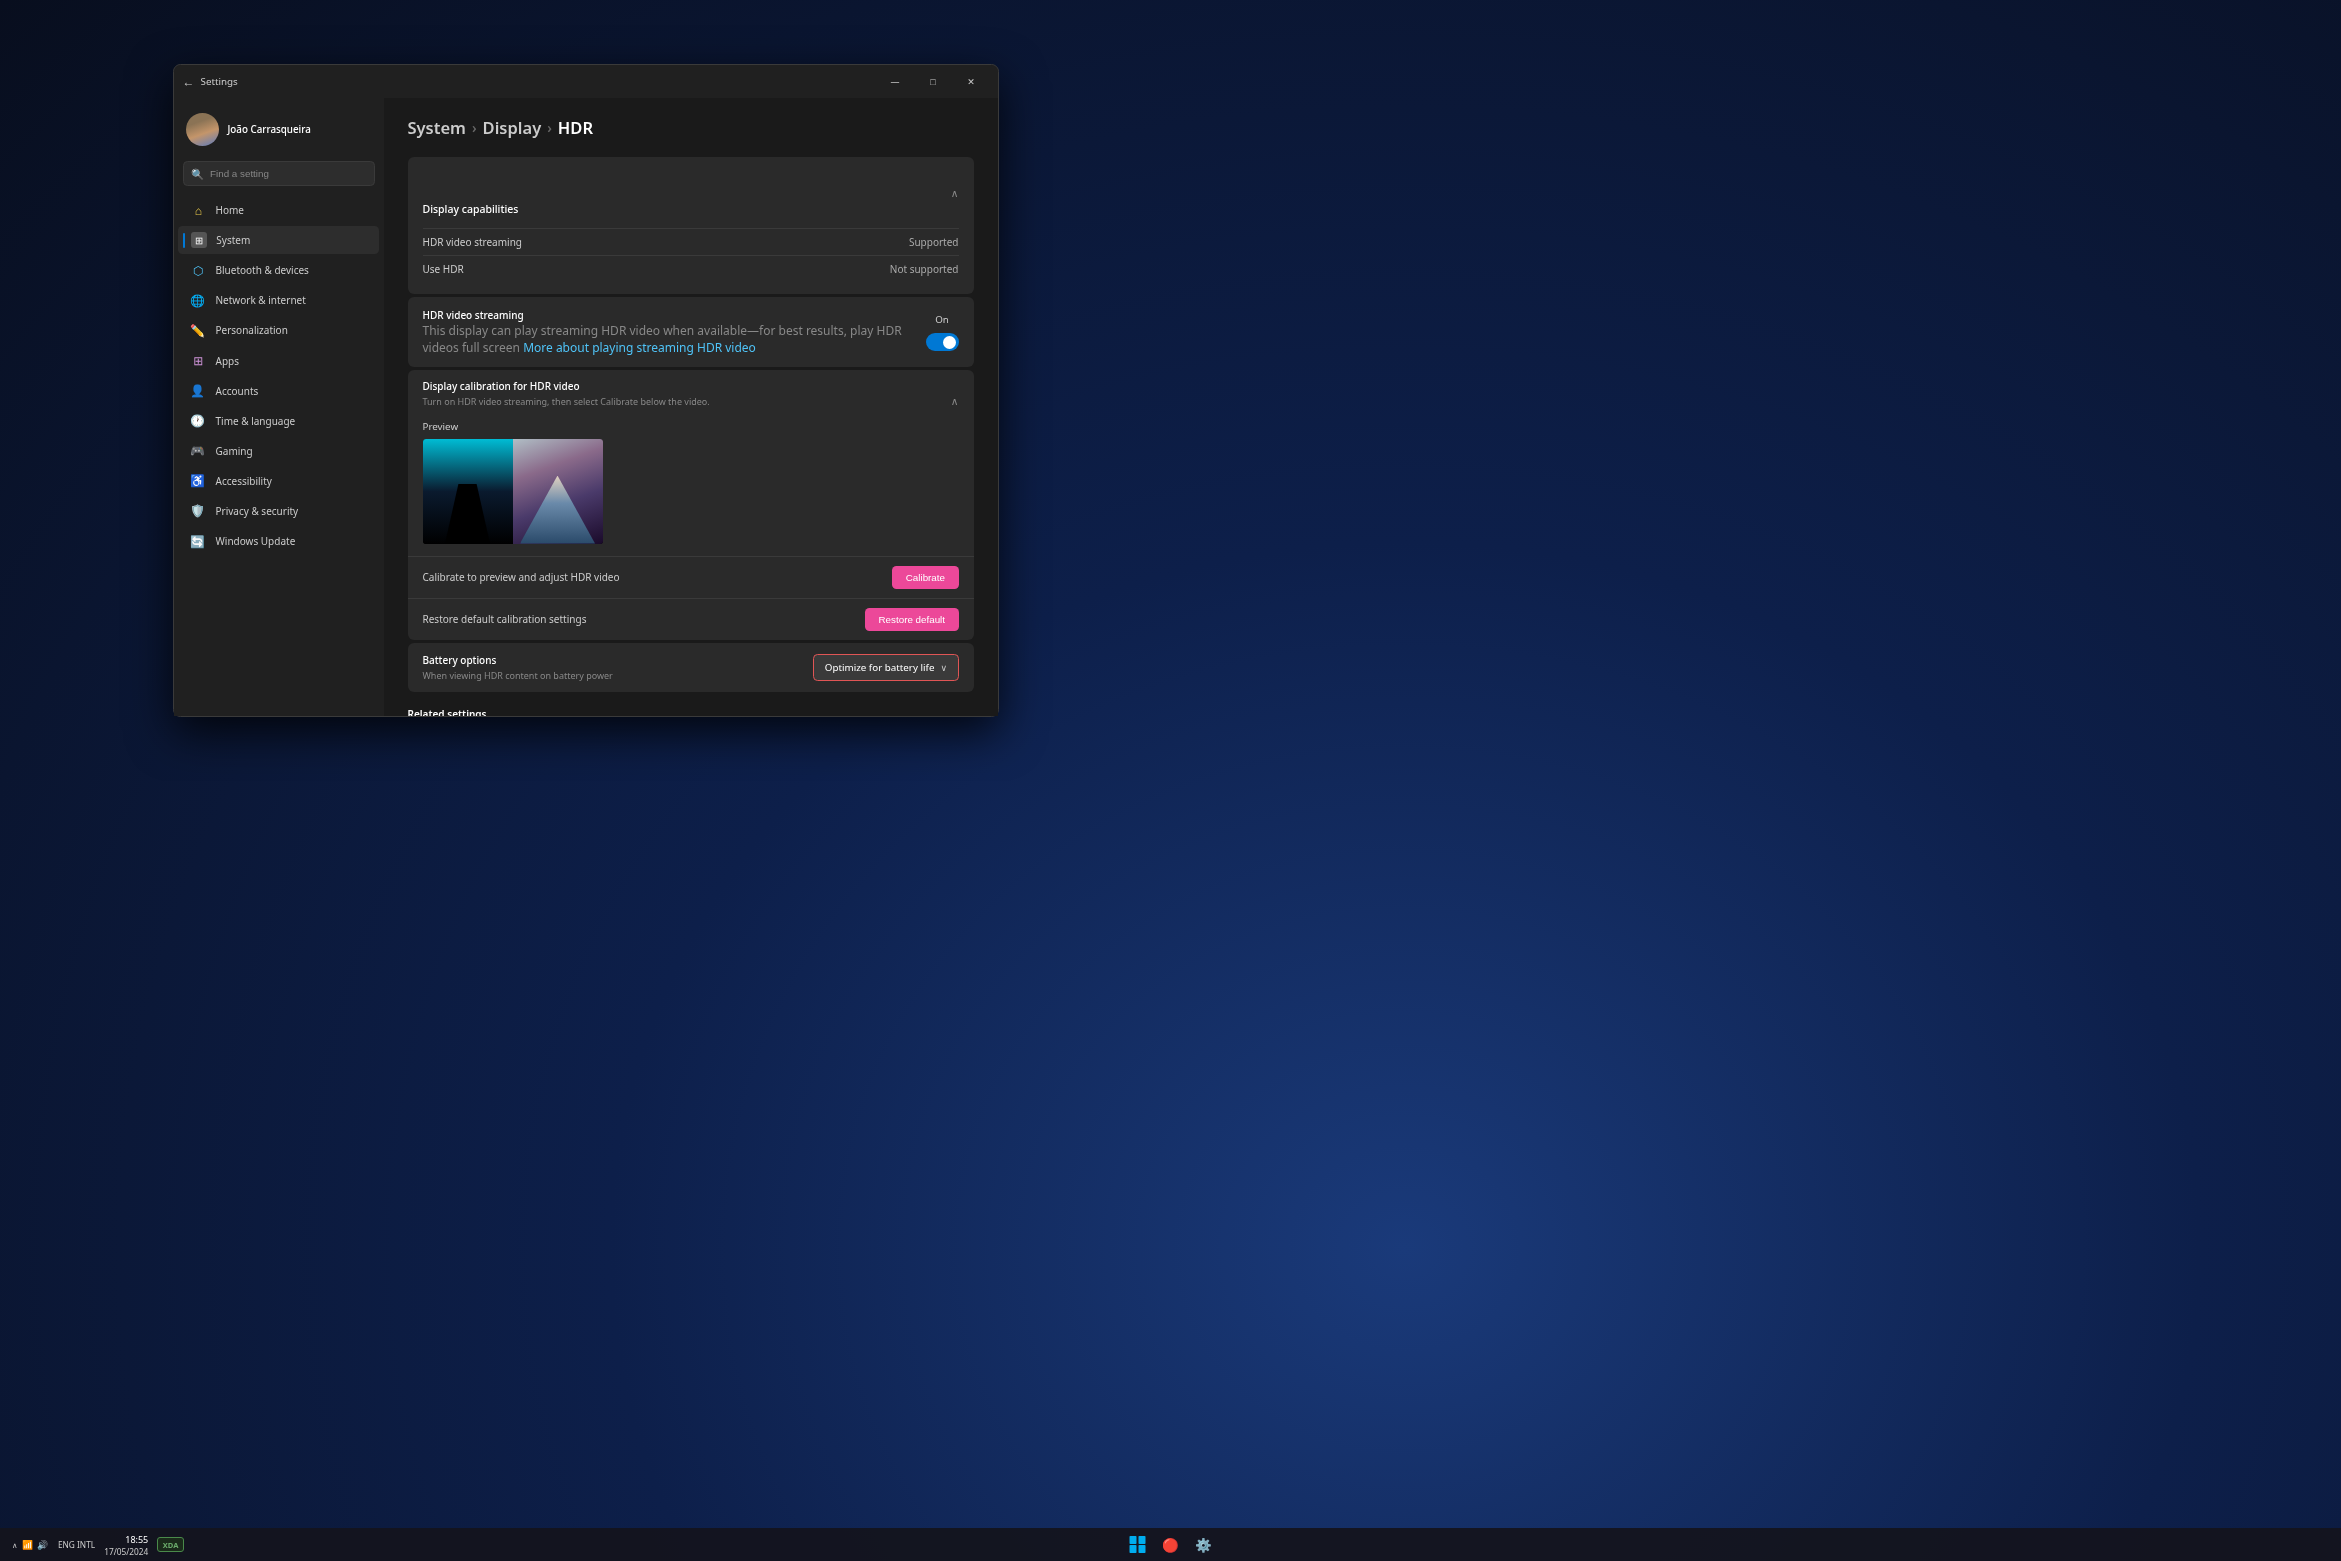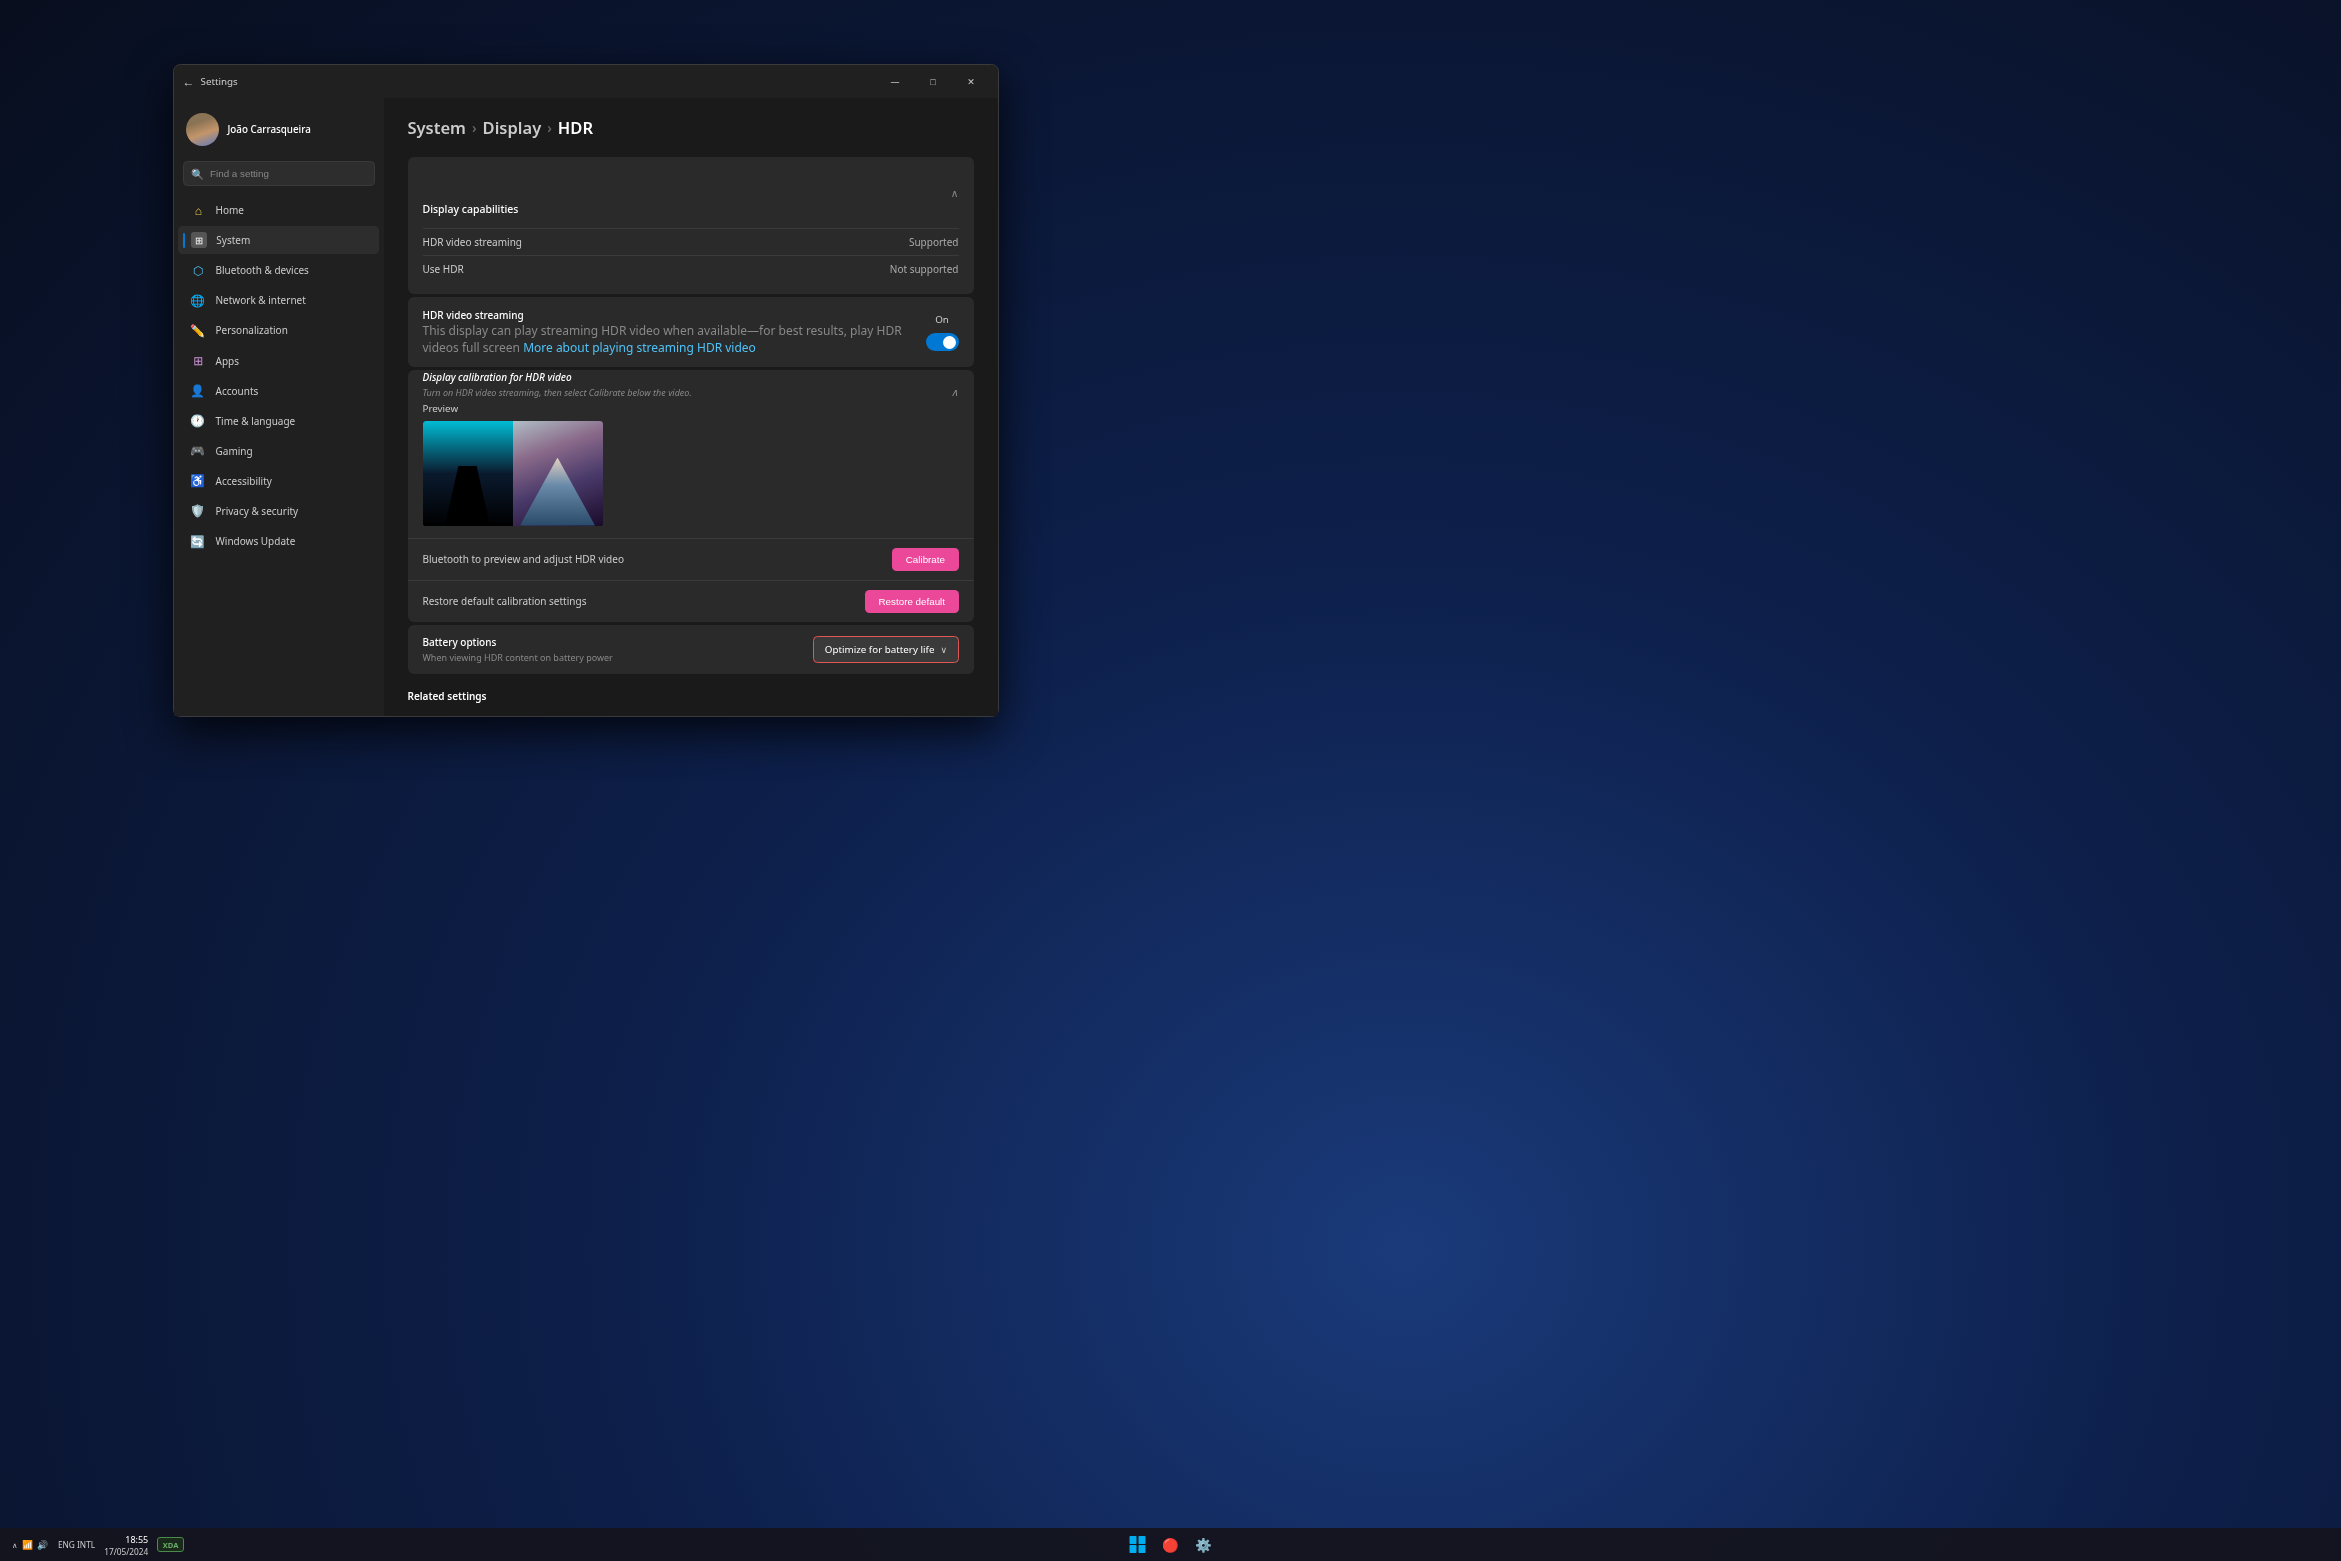--- a/index.html
+++ b/index.html
@@ -253,22 +253,21 @@
     
     .calibration-section {
       background: #2a2a2a;
       border-radius: 6px;
       margin-bottom: 3px;
     }
     .calibration-header {
       display: flex;
       align-items: flex-end;
       justify-content: space-between;
-      padding: 0 15px;
-      font-style: italic;
+      padding: 9px 15px;
     }
     .calibration-header-left { flex: 1; }
     .calibration-title { color: #fff; font-size: 10px; font-weight: 500; }
     .calibration-subtitle { color: #888; font-size: 9px; margin-top: 1.5px; }
     .notice-row {
       padding: 6px 15px 9px;
       display: flex;
       align-items: center;
       gap: 6px;
     }
@@ -575,21 +574,21 @@
         <div class="preview-label">Preview</div>
         <div class="preview-image">
           <div class="preview-left">
             <div class="preview-building"></div>
           </div>
           <div class="preview-right">
             <div class="preview-mountain"></div>
           </div>
         </div>
         <div class="action-row">
-          <span class="action-label">Bluetooth to preview and adjust HDR video</span>
+          <span class="action-label">Calibrate to preview and adjust HDR video</span>
           <button class="btn">Calibrate</button>
         </div>
         <div class="action-row">
           <span class="action-label">Restore default calibration settings</span>
           <button class="btn">Restore default</button>
         </div>
       </div>
 
       <div class="battery-row" style="margin-top:3px;">
         <div class="battery-left">

